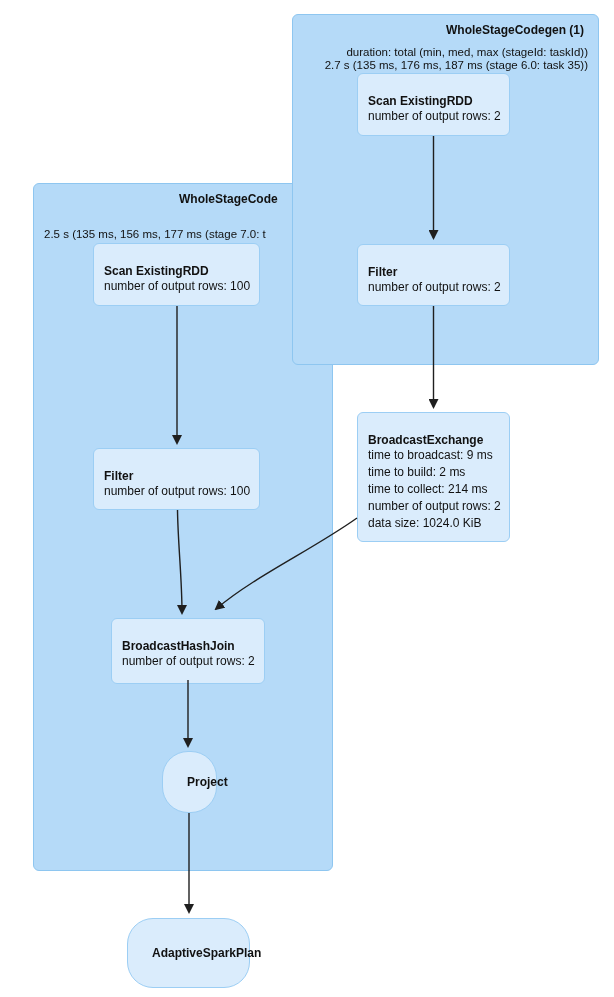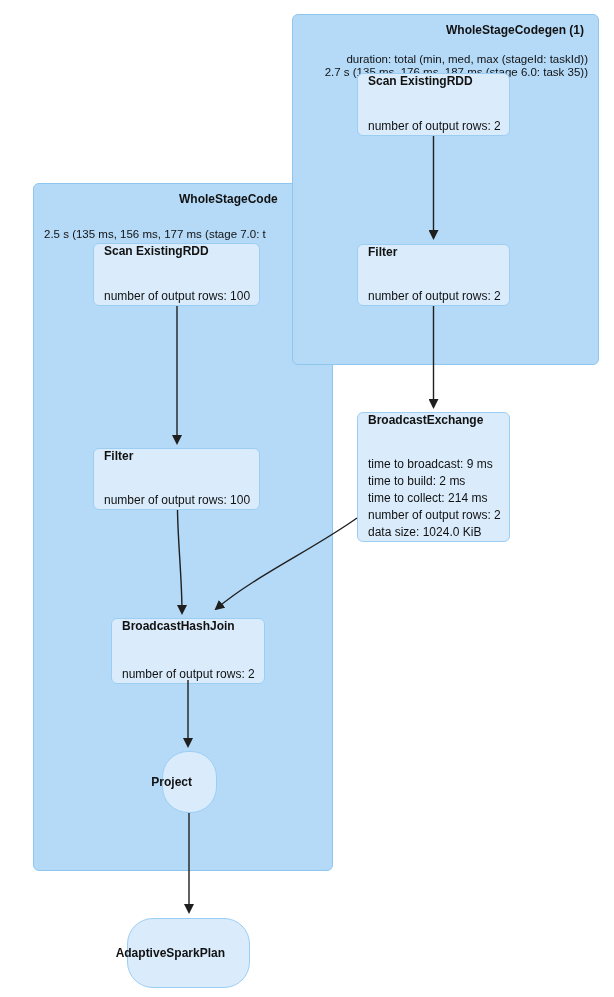--- a/index.html
+++ b/index.html
@@ -24,36 +24,36 @@
     font-size: 12px;
     font-weight: bold;
     white-space: nowrap;
   }
   .cluster-dur {
     position: absolute;
     font-size: 11.5px;
     line-height: 13px;
     white-space: nowrap;
   }
-  .dur-right { text-align: right; margin-top: 7px; }
+  .dur-right { text-align: right; }
   .node {
     position: absolute;
     box-sizing: border-box;
     background: var(--node-fill);
     border: 1px solid var(--node-border);
     border-radius: 6px;
-    padding: 0 10px;
+    padding: 20px 10px;
     display: flex;
     flex-direction: column;
     justify-content: space-between;
     z-index: 3;
   }
   .node .n-title { font-size: 12px; font-weight: bold; white-space: nowrap; }
   .node .n-metrics { font-size: 12px; line-height: 17px; white-space: nowrap; }
-  .node.center { justify-content: center; align-items: flex-end; padding: 24px; border-radius: 26px; }
+  .node.center { justify-content: center; align-items: flex-start; padding: 24px; border-radius: 26px; }
   .z1 { z-index: 1; padding-left: 37px; }
   .z2 { z-index: 2; }
   #edges {
     position: absolute;
     left: 0; top: 0;
     width: 614px; height: 997px;
     z-index: 4;
     pointer-events: none;
   }
   #edges path.edge {

